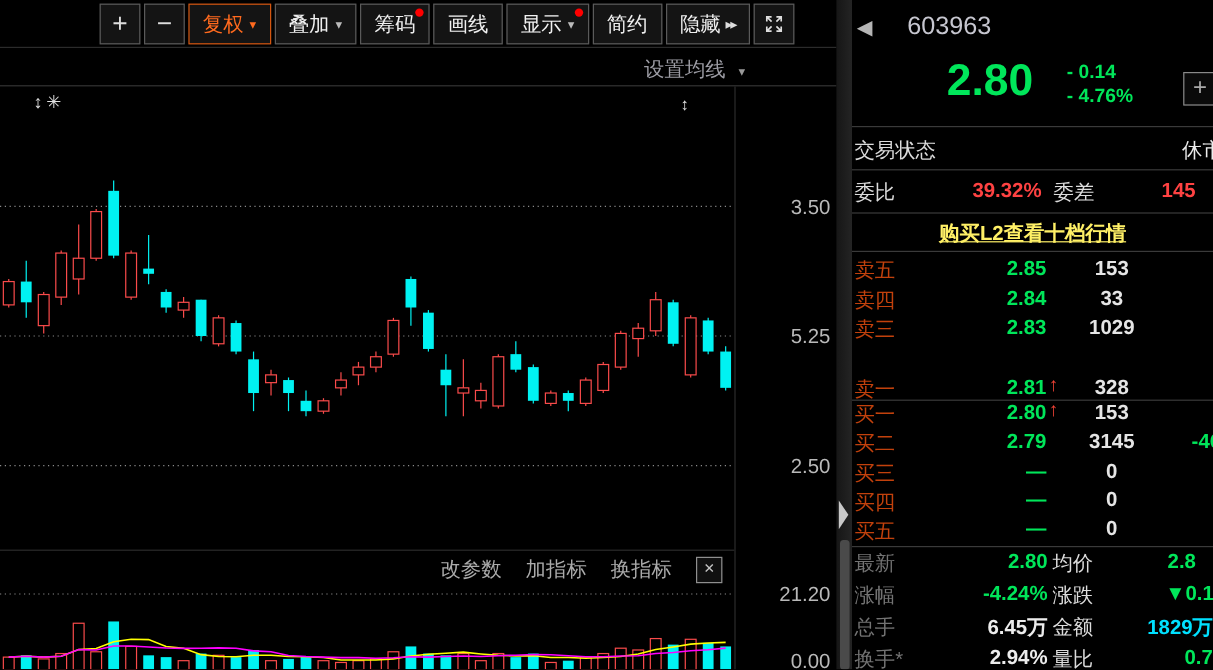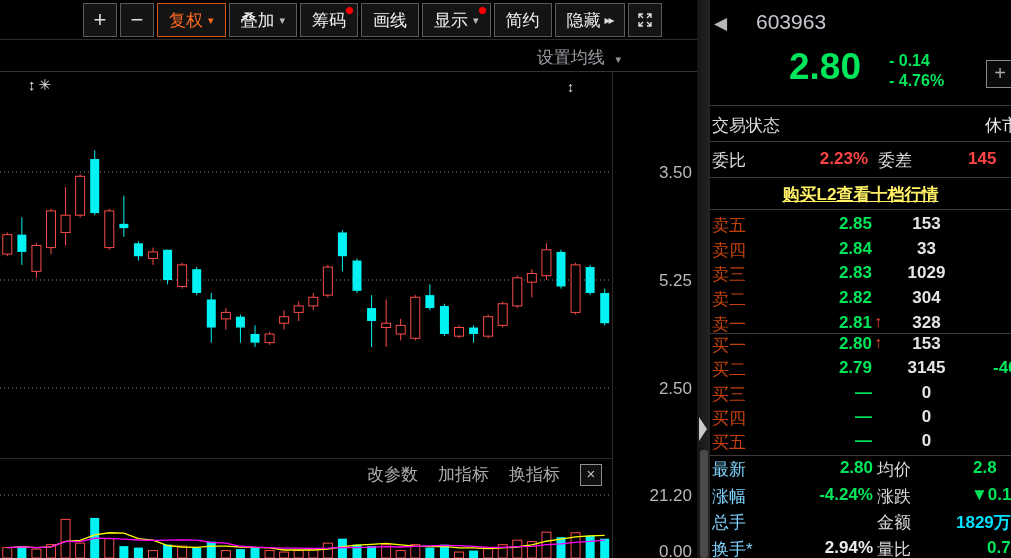--- a/index.html
+++ b/index.html
@@ -56,21 +56,21 @@
   .green{color:#00e65a;} .redtxt{color:#ff4242;} .white{color:#ececec;} .cyantxt{color:#00e0ff;}
   .l2-link{position:absolute;left:0;top:183px;width:301px;text-align:center;font-size:17px;font-weight:bold;
            color:#fff066;text-decoration:underline;cursor:pointer;}
   .book-row{position:absolute;left:0;width:301px;height:25px;cursor:pointer;}
   .book-row .lab{position:absolute;left:2px;top:0;font-size:17px;color:#c2410c;}
   .book-row .price{position:absolute;left:60px;top:0;width:102px;text-align:right;font-size:17px;font-weight:bold;}
   .book-row .arr{position:absolute;left:164px;top:0;font-size:16px;font-weight:bold;color:#f44336;}
   .book-row .vol{position:absolute;left:170px;top:0;width:93px;text-align:center;font-size:17px;font-weight:bold;color:#e5e5e5;}
   .book-row .delta{position:absolute;left:283px;top:0;font-size:17px;font-weight:bold;color:#00e65a;}
   .stat-row{position:absolute;left:0;width:301px;height:26px;}
-  .stat-row .l1{position:absolute;left:2px;top:0;font-size:17px;color:#7dd3fc;white-space:nowrap;}
+  .stat-row .l1{position:absolute;left:2px;top:0;font-size:17px;color:#737373;white-space:nowrap;}
   .stat-row .v1{position:absolute;left:55px;top:0;width:108px;text-align:right;font-size:17px;font-weight:bold;white-space:nowrap;}
   .stat-row .l2{position:absolute;left:167px;top:0;font-size:17px;color:#dcdcdc;white-space:nowrap;}
   .stat-row .v2{position:absolute;top:0;font-size:17px;font-weight:bold;white-space:nowrap;}
 </style>
 </head>
 <body>
 
 <div class="screen">
 
   <div class="toolbar">
@@ -286,21 +286,21 @@
     <div class="add-box">+</div>
 
     <div class="sep" style="top:105px;"></div>
 
     <div class="rowlab" style="top:114px;">交易状态</div>
     <div class="rowval white" style="left:275px;top:114px;font-weight:normal;">休市</div>
 
     <div class="sep" style="top:141px;"></div>
 
     <div class="rowlab" style="top:149px;">委比</div>
-    <div class="rowval redtxt ralign" style="left:60px;top:149px;width:98px;">2.23%</div>
+    <div class="rowval redtxt ralign" style="left:60px;top:149px;width:98px;">39.32%</div>
     <div class="rowlab" style="left:168px;top:149px;">委差</div>
     <div class="rowval redtxt" style="left:258px;top:149px;">145</div>
 
     <div class="sep" style="top:177px;"></div>
 
     <div class="l2-link">购买L2查看十档行情</div>
 
     <div class="sep" style="top:209px;"></div>
 
     <div class="book-row" style="top:214px;">
@@ -310,25 +310,20 @@
     </div>
     <div class="book-row" style="top:239px;">
       <span class="lab">卖四</span>
       <span class="price green">2.84</span>
       <span class="vol">33</span>
     </div>
     <div class="book-row" style="top:263px;">
       <span class="lab">卖三</span>
       <span class="price green">2.83</span>
       <span class="vol">1029</span>
-    </div>
-    <div class="book-row" style="top:288px;">
-      <span class="lab">卖二</span>
-      <span class="price green">2.82</span>
-      <span class="vol">304</span>
     </div>
     <div class="book-row" style="top:313px;">
       <span class="lab">卖一</span>
       <span class="price green">2.81</span>
       <span class="arr">↑</span>
       <span class="vol">328</span>
     </div>
 
     <div class="sep" style="top:333px;"></div>
 
@@ -369,20 +364,21 @@
       <span class="v2 green" style="left:263px;">2.8</span>
     </div>
     <div class="stat-row" style="top:485px;">
       <span class="l1">涨幅</span>
       <span class="v1 green">-4.24%</span>
       <span class="l2">涨跌</span>
       <span class="v2 green" style="left:261px;">▼0.1</span>
     </div>
     <div class="stat-row" style="top:511px;">
       <span class="l1">总手</span>
+      <span class="v1 white">6.45万</span>
       <span class="l2">金额</span>
       <span class="v2 cyantxt" style="left:246px;">1829万</span>
     </div>
     <div class="stat-row" style="top:538px;">
       <span class="l1">换手*</span>
       <span class="v1 white">2.94%</span>
       <span class="l2">量比</span>
       <span class="v2 green" style="left:277px;">0.7</span>
     </div>
   </div>

